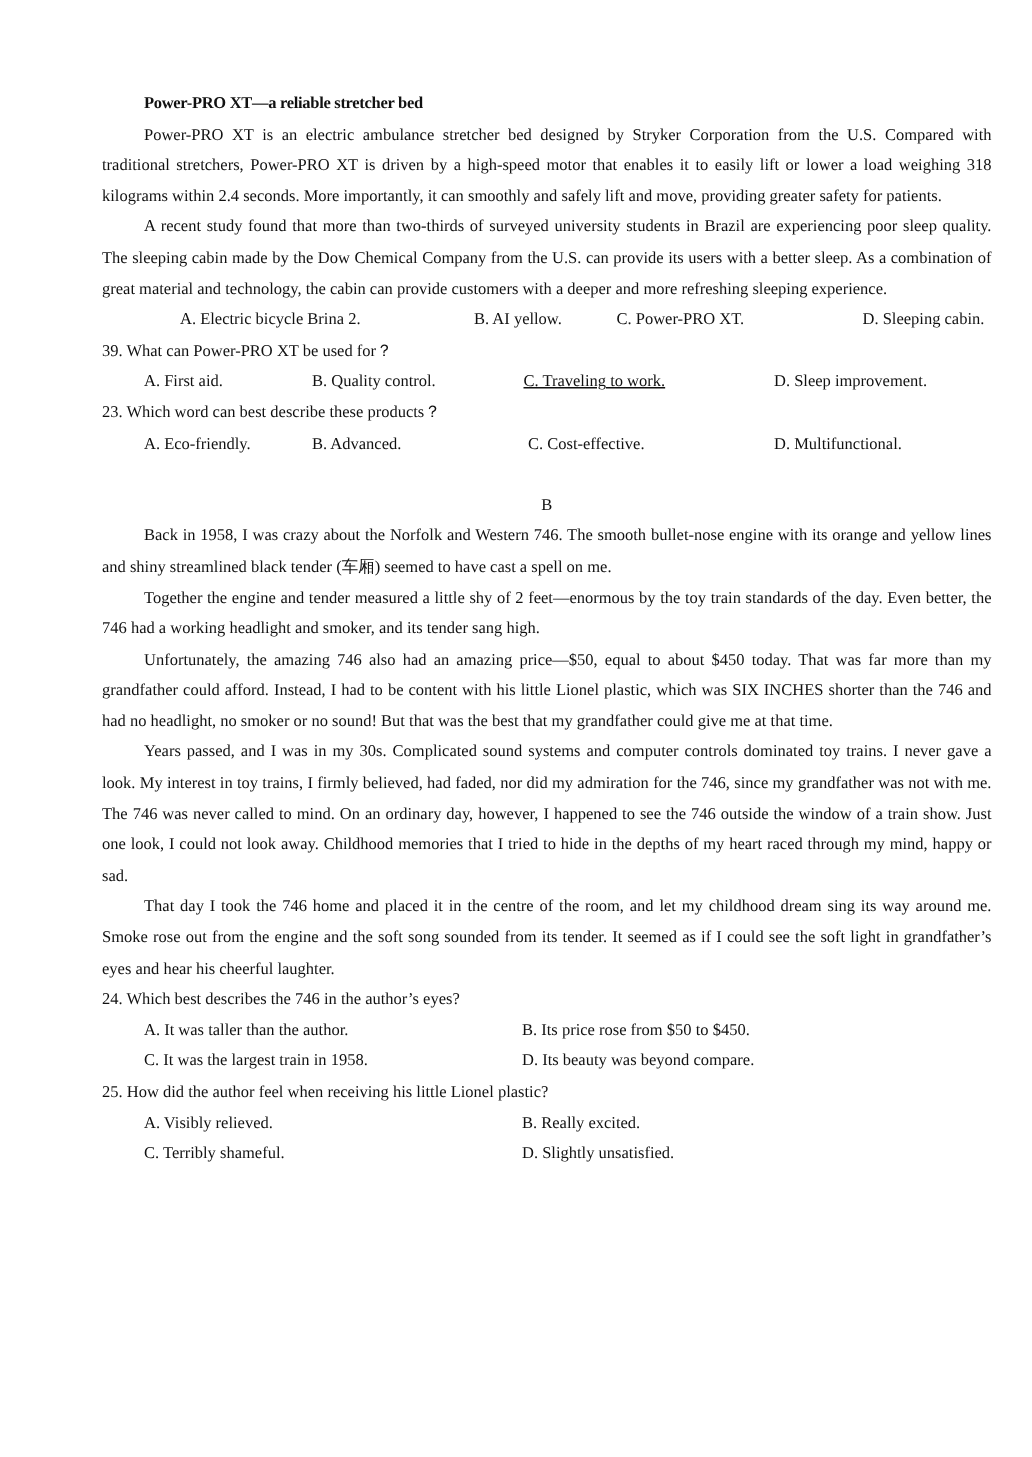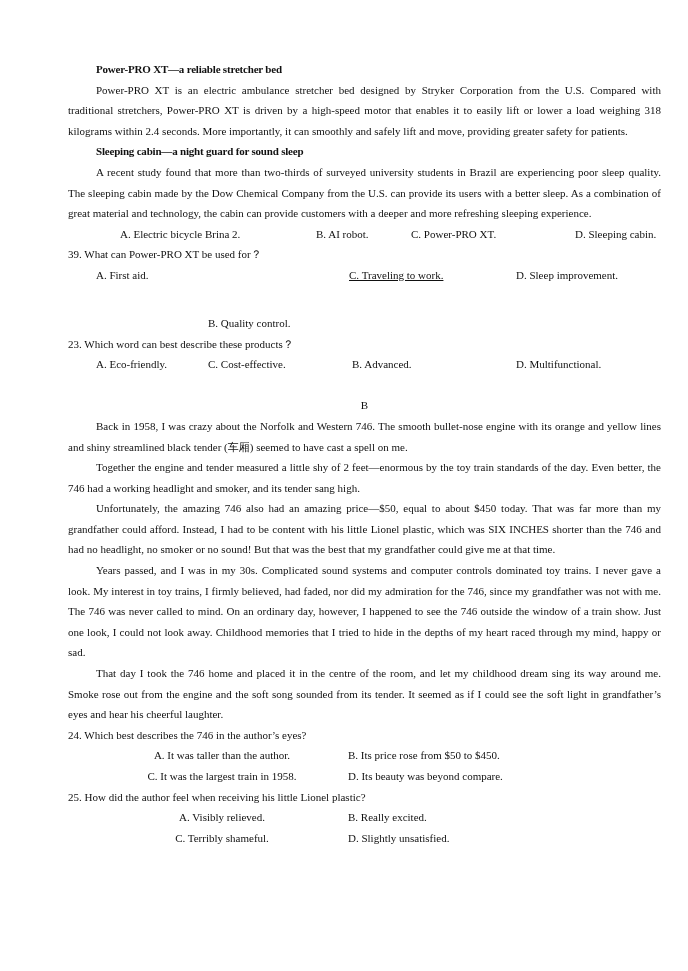--- a/index.html
+++ b/index.html
@@ -9,58 +9,57 @@
           font-size: 11px; line-height: 20.6px; }
   .p { margin: 0; text-align: justify; text-indent: 28px; }
   .h { margin: 0; font-weight: bold; text-indent: 28px; letter-spacing: -0.2px; }
   .q { margin: 0; }
   .opts { display: flex; margin: 0; padding-left: 28px; }
   .opts span { display: block; white-space: nowrap; }
   .o4 span:nth-child(1) { width: 196px; margin-left: 24px; }
   .o4 span:nth-child(2) { width: 95px; }
   .o4 span:nth-child(3) { width: 164px; }
   .o4b span:nth-child(1) { width: 112px; }
-  .o4b span:nth-child(2) { width: 141px; margin-top: 48px; }
+  .o4b span:nth-child(2) { width: 141px; }
   .o4b span:nth-child(3) { width: 167px; text-decoration: underline; }
   .o4c span:nth-child(1) { width: 112px; }
   .o4c span:nth-child(2) { width: 144px; }
   .o4c span:nth-child(3) { width: 164px; }
-  .o2 span:nth-child(1) { width: 252px; text-align: center; }
+  .o2 span:nth-child(1) { width: 252px; }
   .center { margin: 0; text-align: center; }
   .gap { height: 20.6px; }
 </style>
 </head>
 <body>
 
 <div class="page">
   <p class="h">Power-PRO XT—a reliable stretcher bed</p>
   <p class="p">Power-PRO XT is an electric ambulance stretcher bed designed by Stryker Corporation from the U.S. Compared with traditional stretchers, Power-PRO XT is driven by a high-speed motor that enables it to easily lift or lower a load weighing 318 kilograms within 2.4 seconds. More importantly, it can smoothly and safely lift and move, providing greater safety for patients.</p>
-  <p class="h">Sleeping cabin—a night guard for sound sleep</p>
   <p class="p">A recent study found that more than two-thirds of surveyed university students in Brazil are experiencing poor sleep quality. The sleeping cabin made by the Dow Chemical Company from the U.S. can provide its users with a better sleep. As a combination of great material and technology, the cabin can provide customers with a deeper and more refreshing sleeping experience.</p>
 
   <div class="opts o4">
     <span>A. Electric bicycle Brina 2.</span>
-    <span>B. AI robot.</span>
+    <span>B. AI yellow.</span>
     <span>C. Power-PRO XT.</span>
     <span>D. Sleeping cabin.</span>
   </div>
 
   <p class="q">39.  What can Power-PRO XT be used for？</p>
   <div class="opts o4b">
     <span>A. First aid.</span>
     <span>B. Quality control.</span>
     <span>C. Traveling to work.</span>
     <span>D. Sleep improvement.</span>
   </div>
 
   <p class="q">23.  Which word can best describe these products？</p>
   <div class="opts o4c">
     <span>A. Eco-friendly.</span>
+    <span>B. Advanced.</span>
     <span>C. Cost-effective.</span>
-    <span>B. Advanced.</span>
     <span>D. Multifunctional.</span>
   </div>
 
   <div class="gap"></div>
   <p class="center">B</p>
 
   <p class="p">Back in 1958, I was crazy about the Norfolk and Western 746. The smooth bullet-nose engine with its orange and yellow lines and shiny streamlined black tender (车厢) seemed to have cast a spell on me.</p>
   <p class="p">Together the engine and tender measured a little shy of 2 feet—enormous by the toy train standards of the day. Even better, the 746 had a working headlight and smoker, and its tender sang high.</p>
   <p class="p">Unfortunately, the amazing 746 also had an amazing price—$50, equal to about $450 today. That was far more than my grandfather could afford. Instead, I had to be content with his little Lionel plastic, which was SIX INCHES shorter than the 746 and had no headlight, no smoker or no sound! But that was the best that my grandfather could give me at that time.</p>
   <p class="p">Years passed, and I was in my 30s. Complicated sound systems and computer controls dominated toy trains. I never gave a look. My interest in toy trains, I firmly believed, had faded, nor did my admiration for the 746, since my grandfather was not with me. The 746 was never called to mind. On an ordinary day, however, I happened to see the 746 outside the window of a train show. Just one look, I could not look away. Childhood memories that I tried to hide in the depths of my heart raced through my mind, happy or sad.</p>

